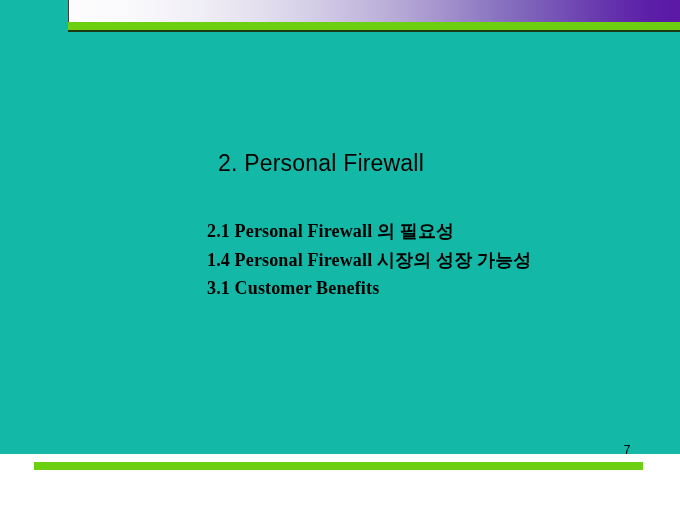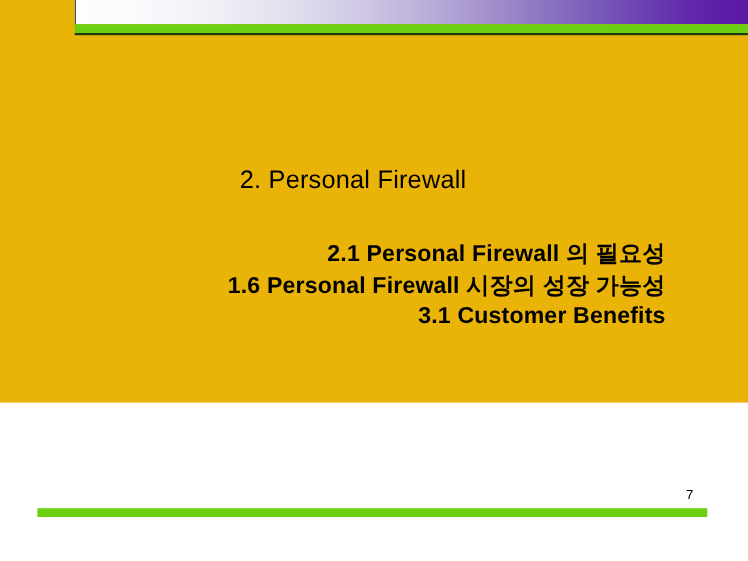--- a/index.html
+++ b/index.html
@@ -15,22 +15,22 @@
     font-family: "Liberation Sans", sans-serif;
     -webkit-font-smoothing: antialiased;
   }
 
   
   .slide {
     position: absolute;
     left: 0;
     top: 0;
     width: 680px;
-    height: 366px;
-    background: #eab308;
+    height: 454px;
+    background: #14b8a6;
   }
 
   
   .header-band {
     position: absolute;
     left: 68px;
     top: 0;
     width: 612px;
     height: 22px;
     background: linear-gradient(to right,
@@ -97,28 +97,27 @@
 
   .agenda-list {
     position: absolute;
     left: 207px;
     top: 217px;
     margin: 0;
     padding: 0;
     list-style: none;
   }
   .agenda-item {
-    font-family: Liberation Sans, sans-serif;
-    font-size: 21px;
+    font-family: Liberation Serif, serif;
+    font-size: 18px;
     font-weight: 700;
     color: #000000;
     line-height: 28.5px;
     white-space: nowrap;
     letter-spacing: 0.15px;
-    text-align: right;
   }
 
   .page-number {
     position: absolute;
     left: 619px;
     top: 443px;
     width: 16px;
     text-align: center;
     font-family: "Liberation Sans", sans-serif;
     font-size: 12px;
@@ -136,21 +135,21 @@
   <div class="header-band-left-rule"></div>
 
   <div class="header-green-bar"></div>
 
   <div class="header-dark-rule"></div>
 
   <h1 class="slide-title">2. Personal Firewall</h1>
 
   <ul class="agenda-list">
     <li class="agenda-item">2.1 Personal Firewall 의 필요성</li>
-    <li class="agenda-item">1.6 Personal Firewall 시장의 성장 가능성</li>
+    <li class="agenda-item">1.4 Personal Firewall 시장의 성장 가능성</li>
     <li class="agenda-item">3.1 Customer Benefits</li>
   </ul>
 
   <div class="page-number">7</div>
 
   <div class="footer-green-bar"></div>
 
 </div>
 
 </body></html>

